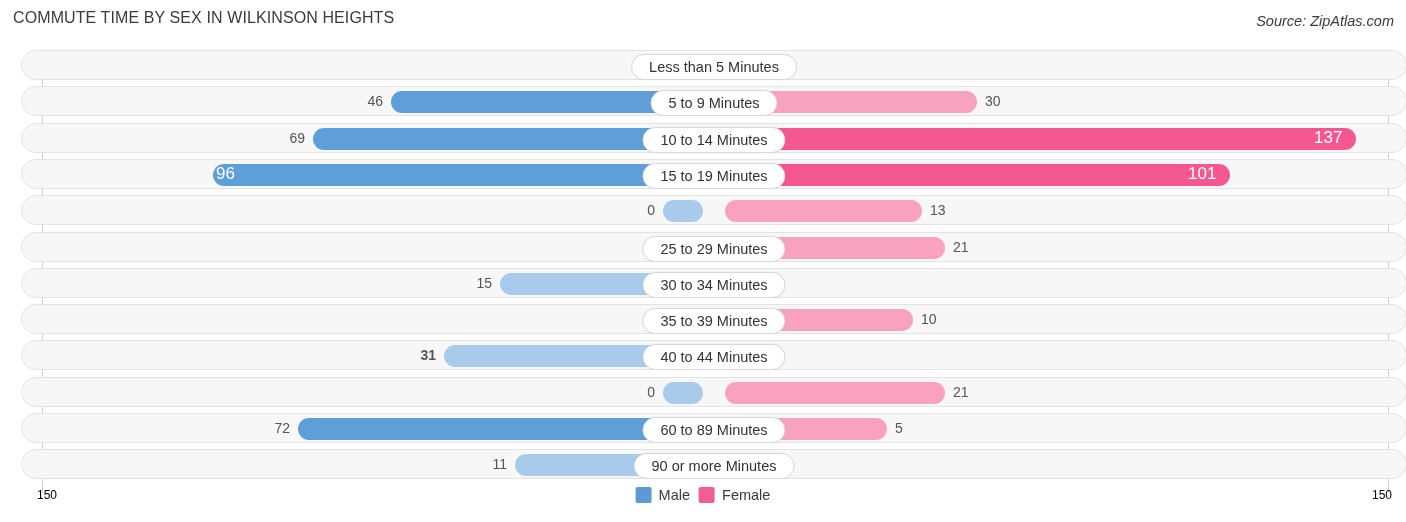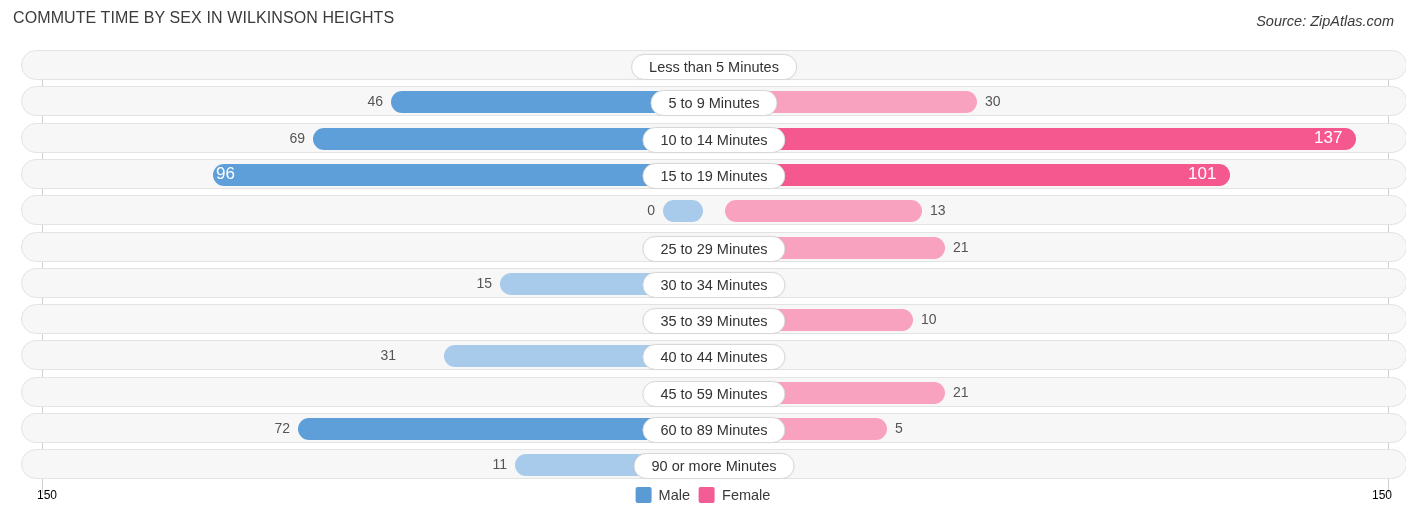--- a/index.html
+++ b/index.html
@@ -159,33 +159,32 @@
           <div class="bar male" style="width: 40px; background: rgb(168, 203, 236);"></div>
           <div class="val" style="right: 751px;">0</div>
           <div class="bar female" style="width: 188px; background: rgb(249, 162, 192);"></div>
           <div class="val" style="left: 899px;">10</div>
           <div class="pill">35 to 39 Minutes</div>
         </div>
       </div>
       <div class="row" style="top: 290.4px;">
         <div class="rowinner">
           <div class="bar male" style="width: 259px; background: rgb(168, 203, 236);"></div>
-          <div class="val" style="right: 1010px;">31</div>
+          <div class="val" style="right: 970px; font-weight: bold;">31</div>
           <div class="bar female" style="width: 40px; background: rgb(249, 162, 192);"></div>
           <div class="val" style="left: 751px;">0</div>
           <div class="pill">40 to 44 Minutes</div>
         </div>
       </div>
       <div class="row" style="top: 326.7px;">
         <div class="rowinner">
           <div class="bar male" style="width: 40px; background: rgb(168, 203, 236);"></div>
           <div class="val" style="right: 751px;">0</div>
           <div class="bar female" style="width: 220px; background: rgb(249, 162, 192);"></div>
           <div class="val" style="left: 931px;">21</div>
-          <div class="pill">45 to 59 Minutes</div>
         </div>
       </div>
       <div class="row" style="top: 363px;">
         <div class="rowinner">
           <div class="bar male" style="width: 405px; background: rgb(94, 159, 218);"></div>
           <div class="val" style="right: 1116px;">72</div>
           <div class="bar female" style="width: 162px; background: rgb(249, 162, 192);"></div>
           <div class="val" style="left: 873px;">5</div>
           <div class="pill">60 to 89 Minutes</div>
         </div>

